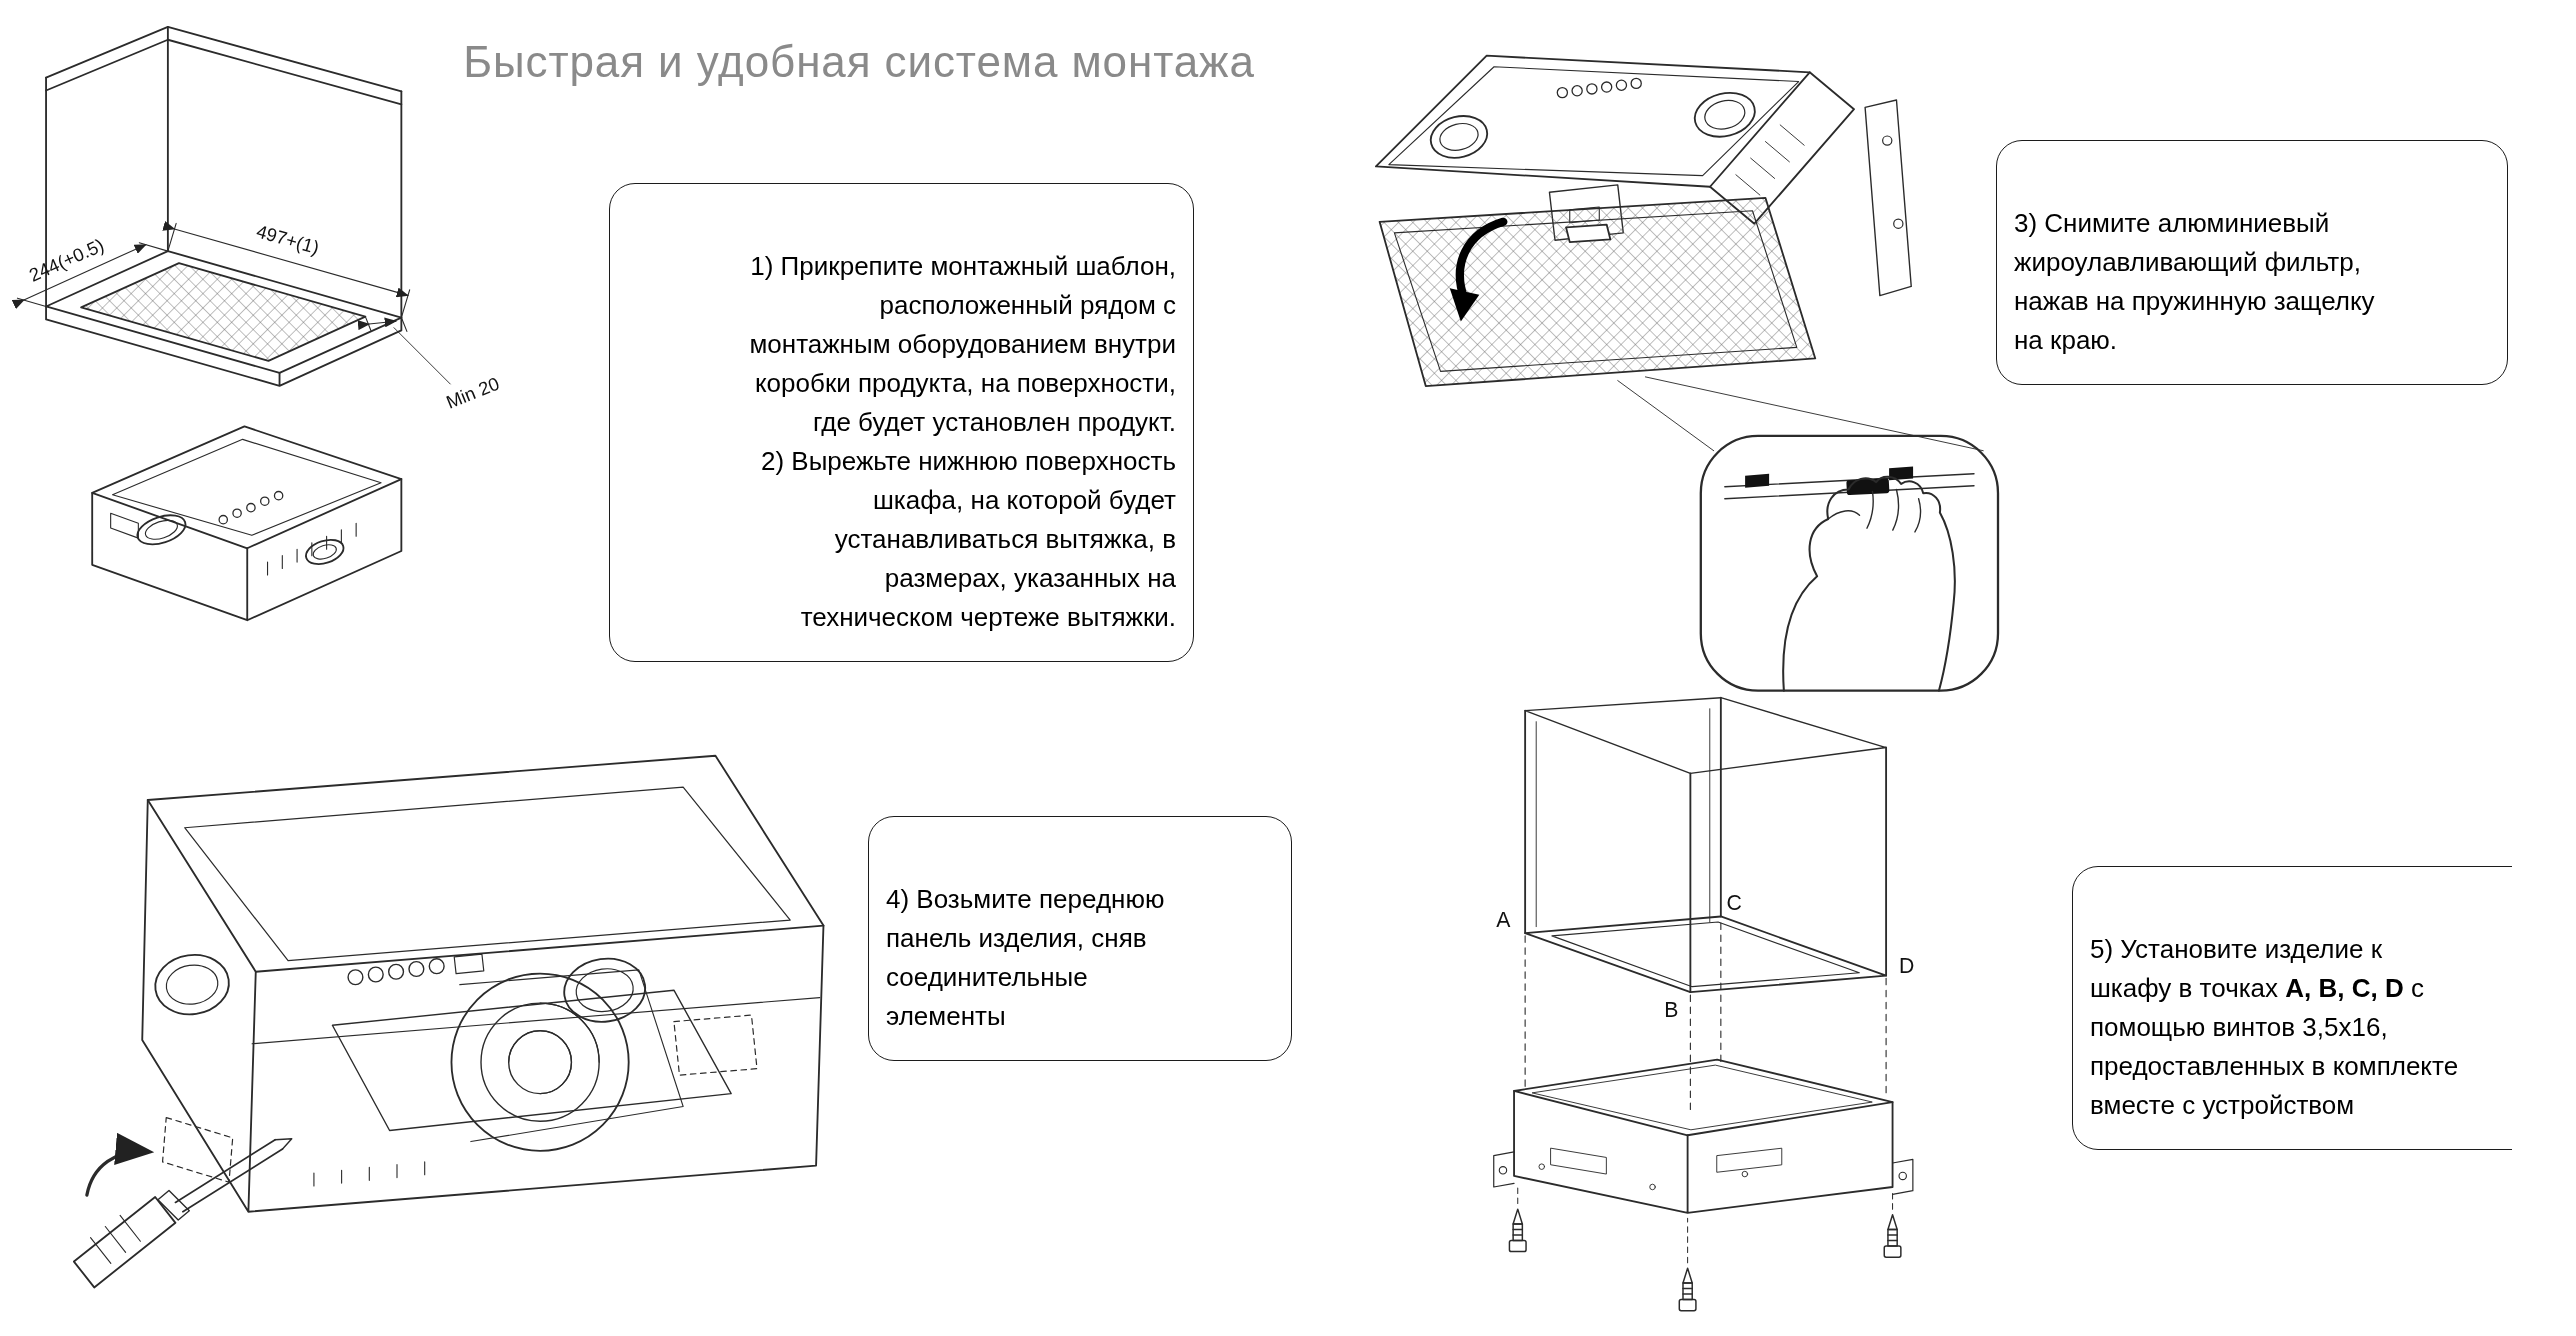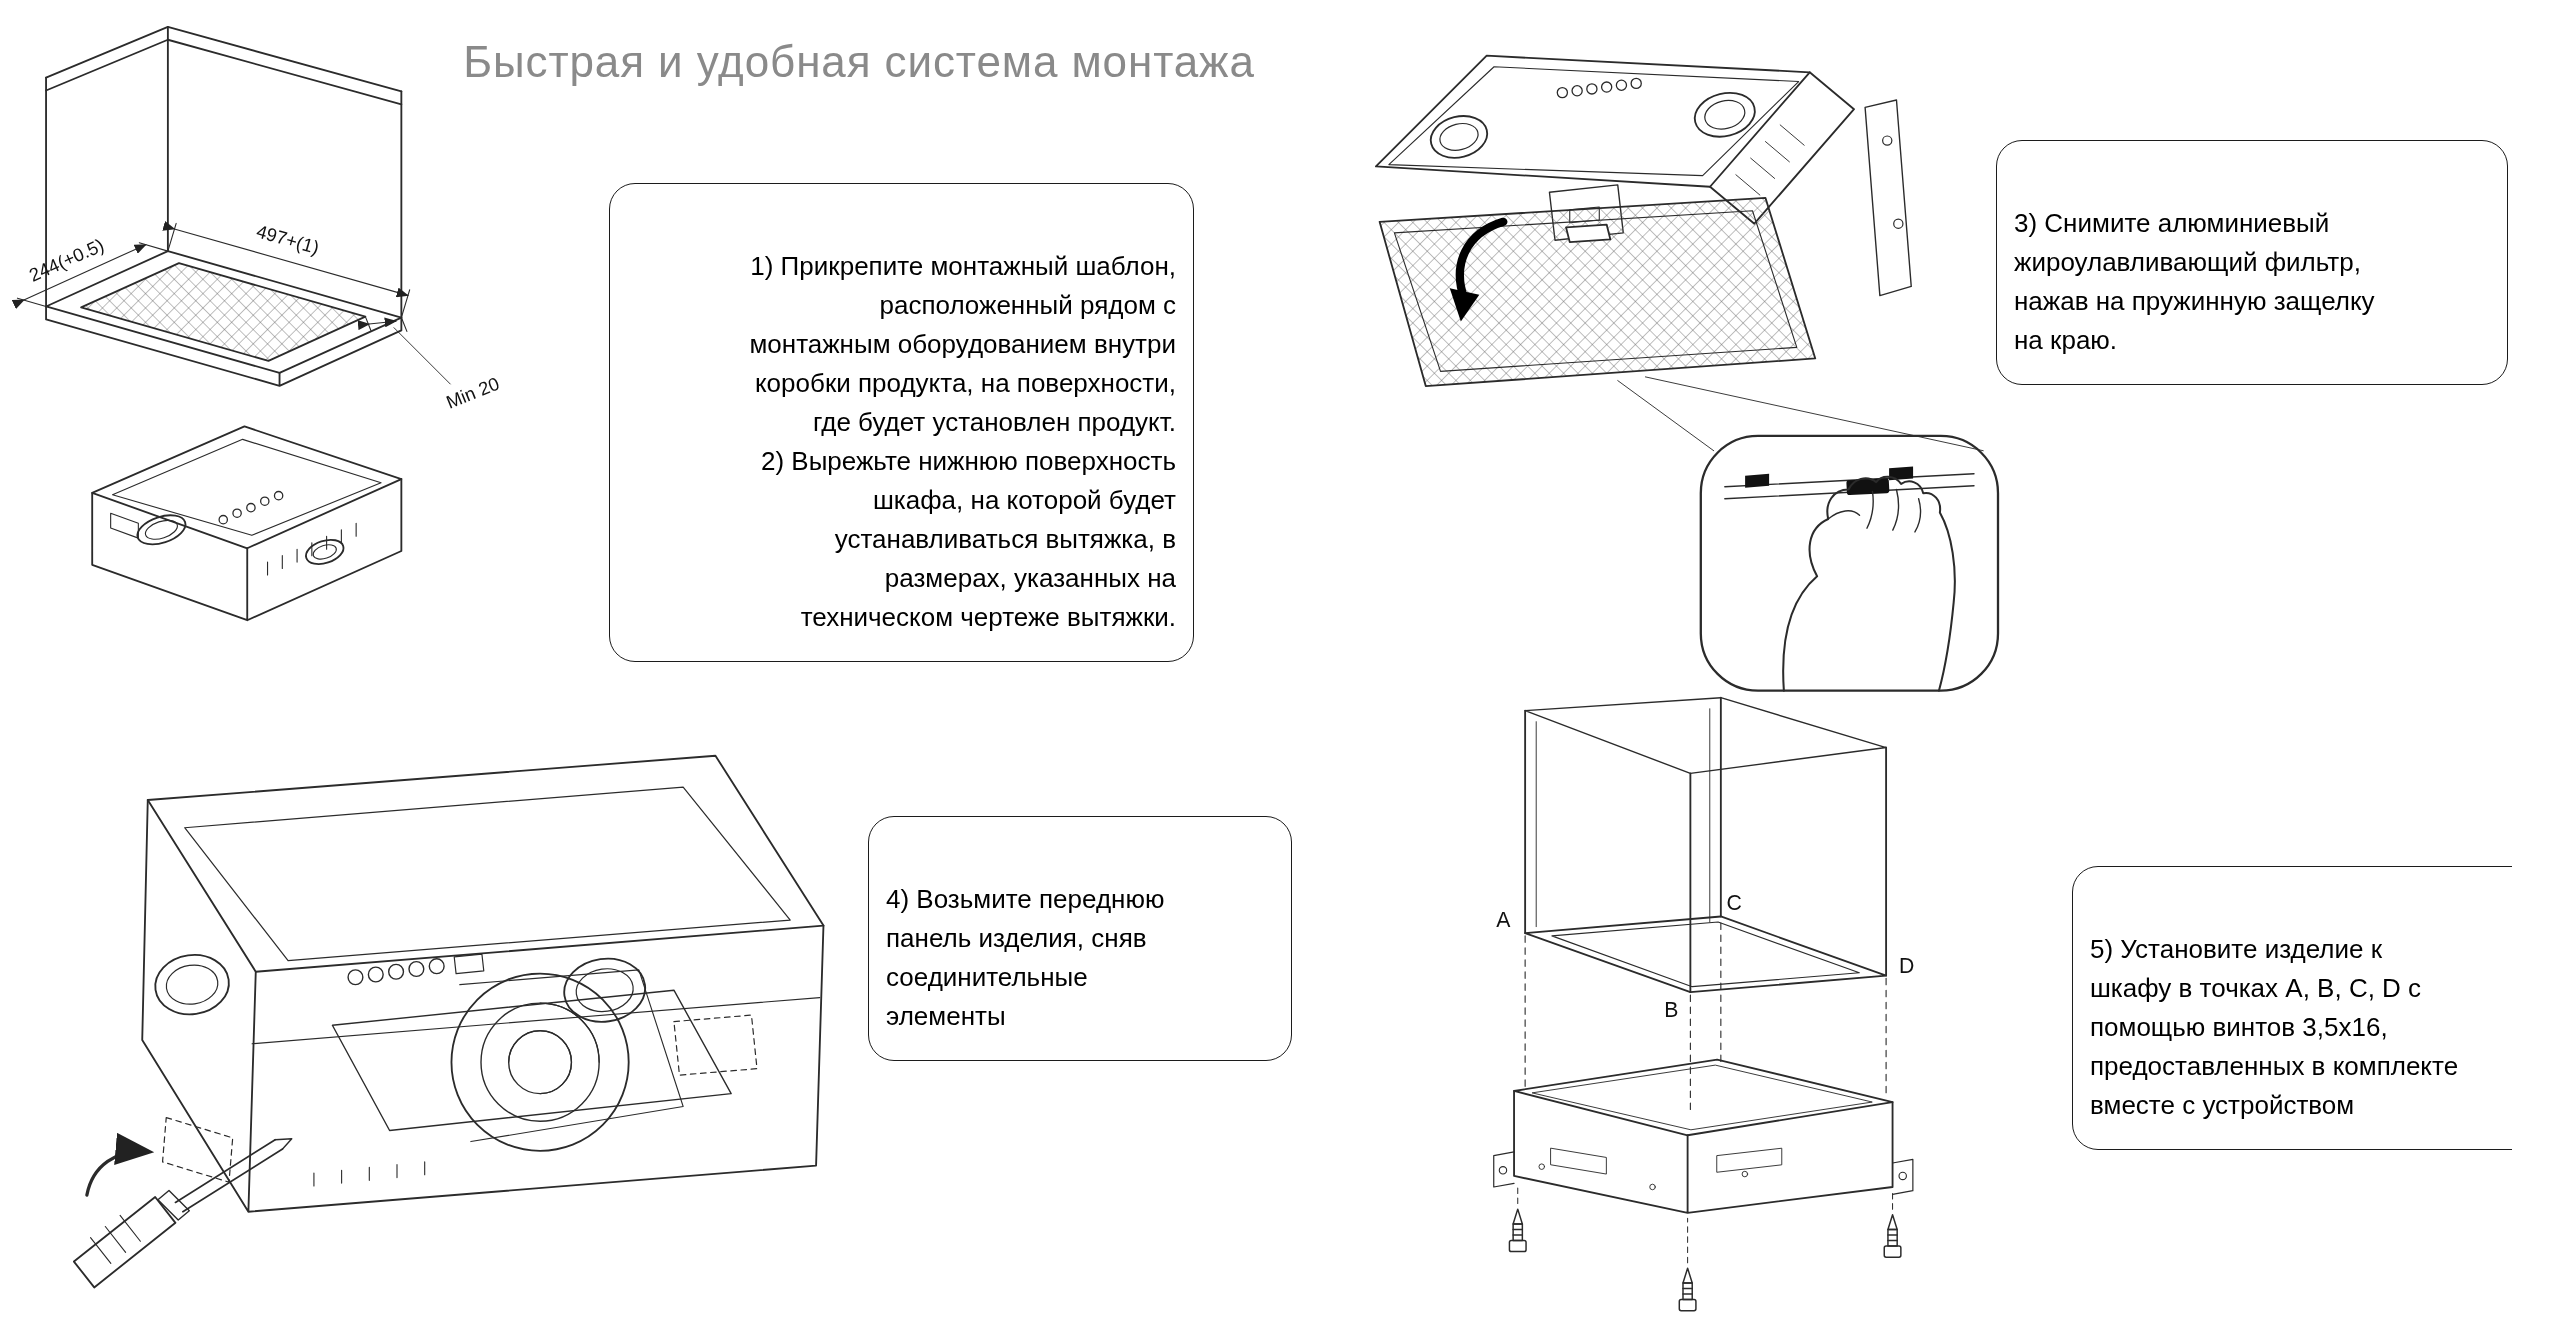--- a/index.html
+++ b/index.html
@@ -2,21 +2,21 @@
 <html style="font-size:14.8px"><head>
 <meta charset="utf-8">
 <style>
   html,body{margin:0;padding:0;background:#fff;}
   .page{position:relative;width:2512px;height:1337px;background:#ffffff;overflow:hidden;
         font-family:"Liberation Sans",sans-serif;}
   .title{position:absolute;left:859px;top:37px;transform:translateX(-50%);
          font-size:44px;color:#8a8a8a;letter-spacing:0.9px;white-space:nowrap;}
   .stepbox{position:absolute;border:1.8px solid #1c1c1c;border-radius:26px;background:#fff;
            padding:24px 17px;font-size:26px;line-height:1.5;color:#000;white-space:pre-line;}
-  .stepbox b{font-weight:normal;}
+  .stepbox b{font-weight:bold;}
   .diag{position:absolute;}
   svg text{font-family:"Liberation Sans",sans-serif;fill:#111;}
 </style>
 </head>
 <body>
 
 <div class="page">
 
   <div class="title">Быстрая и удобная система монтажа</div>
 

